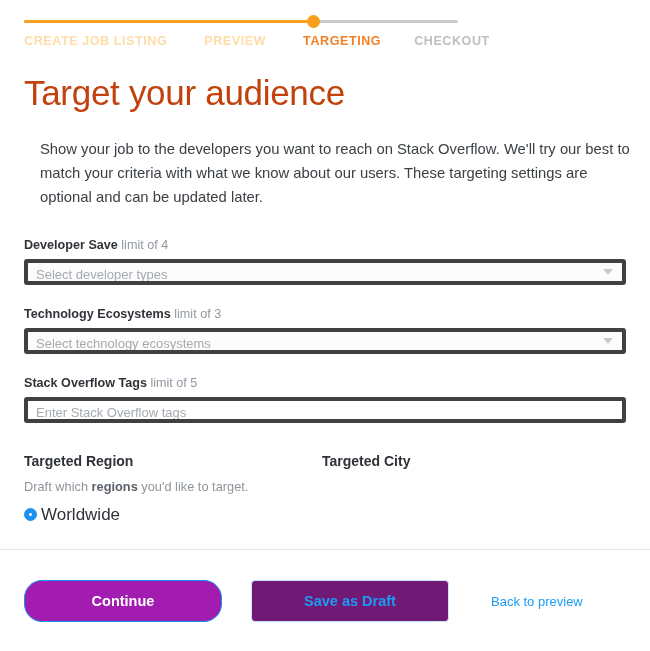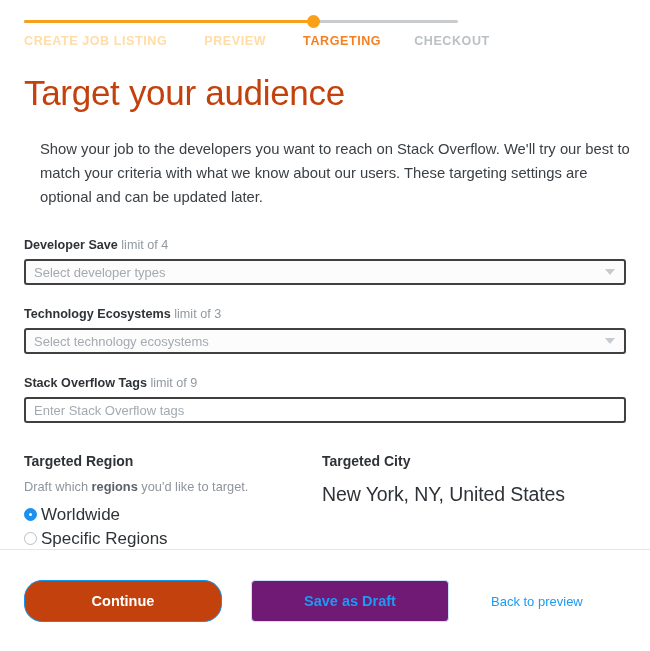--- a/index.html
+++ b/index.html
@@ -104,21 +104,21 @@
     color: #2f3337;
   }
   .field-label .lbl-main { font-weight: bold; }
   .field-label .lbl-limit { font-weight: normal; color: #9199a1; }
 
   .control {
     position: relative;
     display: block;
     width: 602px;
     height: 26px;
-    border: 2px solid #404040;
+    border: 4px solid #404040;
     border-radius: 3px;
     background: #fcfcfc;
     font-family: "Liberation Sans", sans-serif;
     font-size: 13px;
     color: #a4aab0;
     padding: 0 26px 0 8px;
     line-height: 24px;
     white-space: nowrap;
     overflow: hidden;
   }
@@ -221,21 +221,21 @@
     border-radius: 4px;
     cursor: pointer;
     text-align: center;
     line-height: 40px;
     height: 42px;
     border: 1px solid transparent;
     padding: 0;
   }
   .btn-primary {
     width: 198px;
-    background: #c2410c;
+    background: #a21caf;
     color: #ffffff;
     border-color: #0d95f2;
     border-radius: 18px;
   }
   .btn-secondary {
     width: 198px;
     margin-left: 29px;
     background: #701a75;
     color: #1b9bf5;
     border-color: #cbe3f7;
@@ -289,48 +289,43 @@
       </div>
       <div class="control">
         <span>Select technology ecosystems</span>
         <span class="caret"></span>
       </div>
     </div>
 
     <div class="field">
       <div class="field-label">
         <span class="lbl-main">Stack Overflow Tags</span>
-        <span class="lbl-limit">limit of 9</span>
+        <span class="lbl-limit">limit of 5</span>
       </div>
       <div class="control plain">
         <span>Enter Stack Overflow tags</span>
       </div>
     </div>
 
   </div>
 
   <div class="cols">
 
     <div class="col-left">
       <div class="col-title">Targeted Region</div>
       <div class="col-desc"><span>Draft which </span><span class="em">regions</span><span> you'd like to target.</span></div>
 
       <div class="radio-row">
         <span class="radio checked"></span>
         <span>Worldwide</span>
       </div>
-      <div class="radio-row">
-        <span class="radio"></span>
-        <span>Specific Regions</span>
-      </div>
     </div>
 
     <div class="col-right">
       <div class="col-title">Targeted City</div>
-      <div class="city-value">New York, NY, United States</div>
     </div>
 
   </div>
 
   <div class="divider"></div>
 
   <div class="footer">
     <button class="btn btn-primary">Continue</button>
     <button class="btn btn-secondary">Save as Draft</button>
     <a class="link-back">Back to preview</a>

